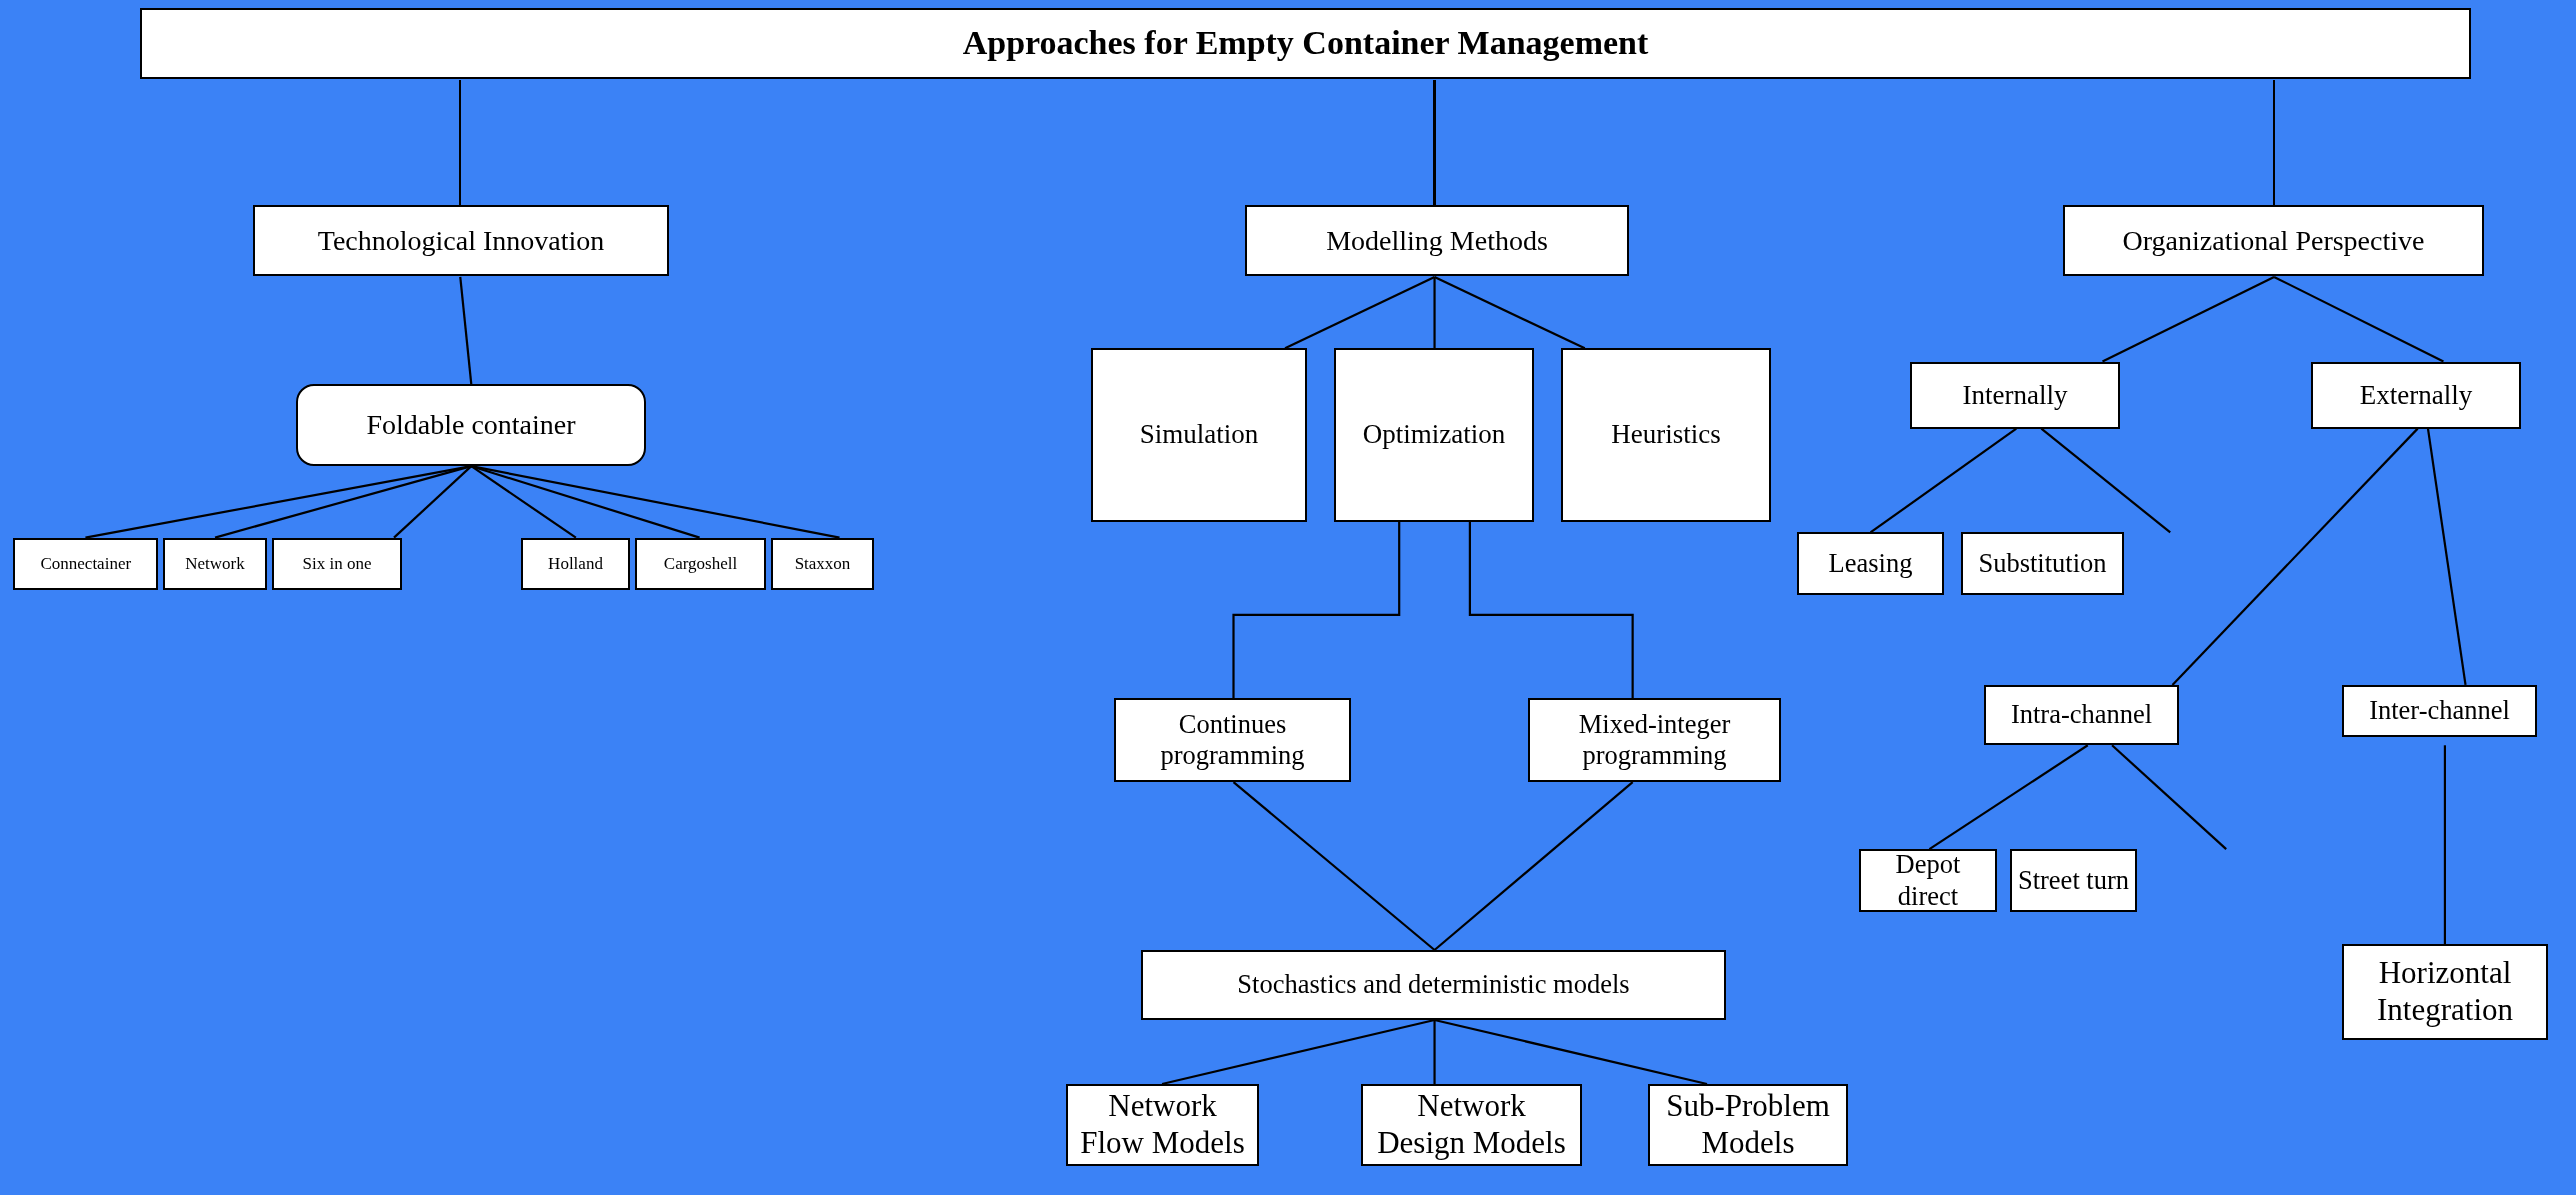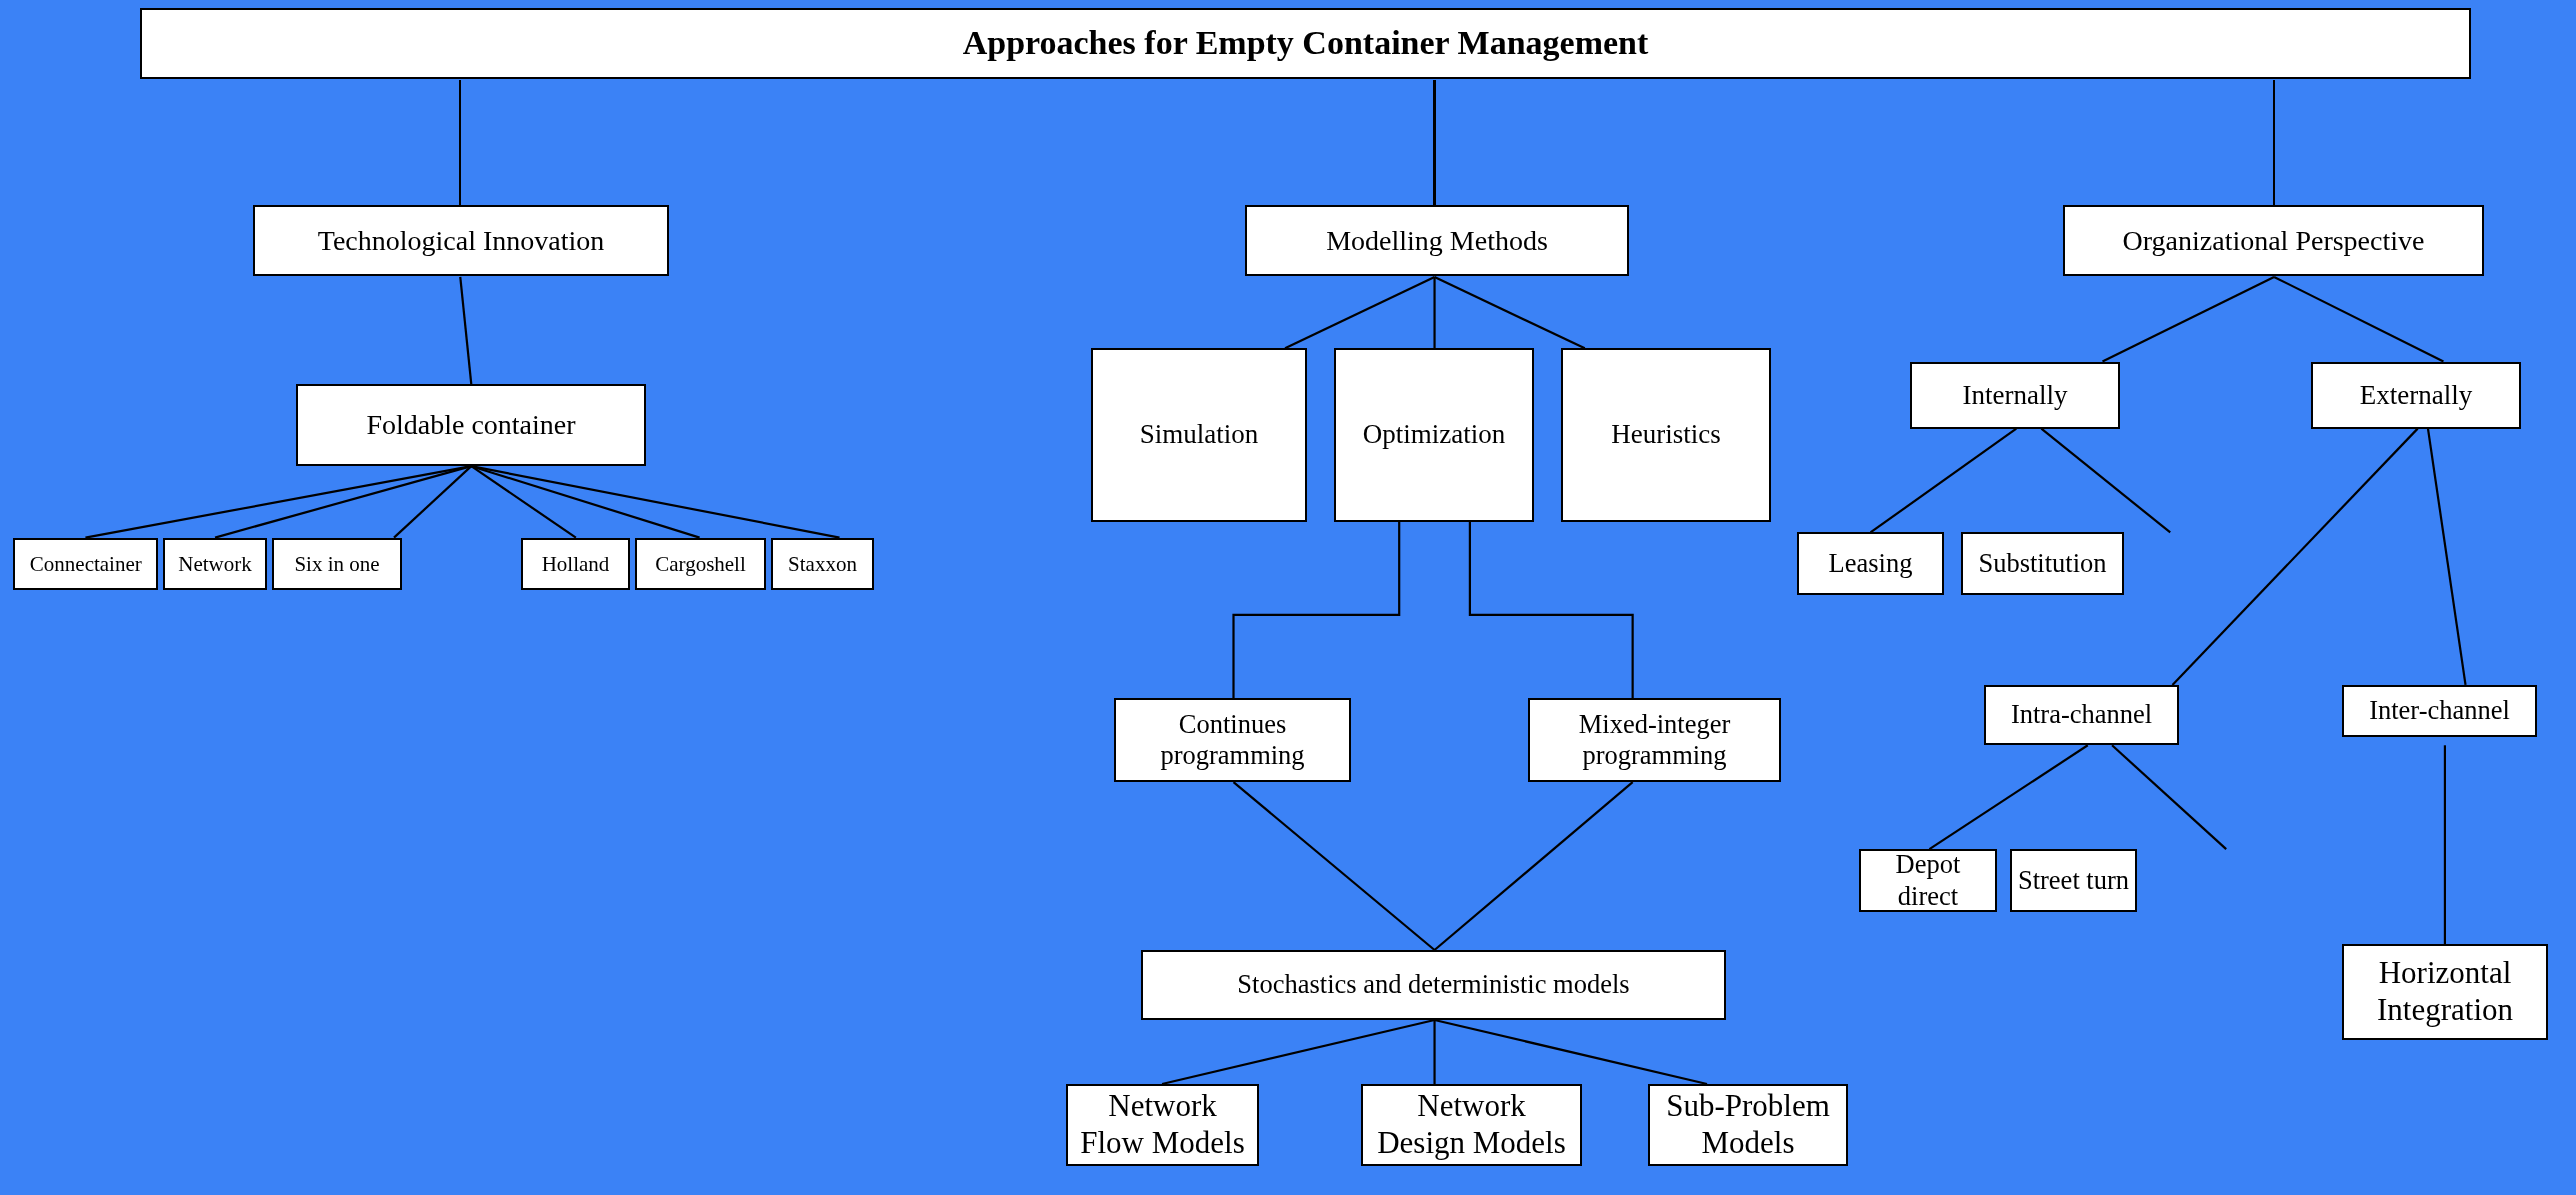--- a/index.html
+++ b/index.html
@@ -43,21 +43,21 @@
     white-space: pre-line;
   }
   .title-box {
     border-width: 2.9px;
     font-weight: bold;
     font-size: 34px;
   }
   .lvl1 { font-size: 28px; }
   .lvl2 { font-size: 27px; }
   .lvl3 { font-size: 26.5px; }
-  .leaf-small { font-size: 21px; }
+  .leaf-small { font-size: 17px; }
   .leaf-mid { font-size: 31px; }
 </style>
 </head>
 <body>
 
 <div id="diagram-root">
 
   <svg id="diagram-svg" viewBox="0 0 3498 1624" xmlns="http://www.w3.org/2000/svg">
     <g stroke="#000000" stroke-width="3" fill="none" shape-rendering="crispEdges">
 
@@ -107,21 +107,21 @@
   </svg>
 
   <div class="node-box title-box" style="left:140px; top:8px; width:2331px; height:71px;">
     <span class="node-label">Approaches for Empty Container Management</span>
   </div>
 
   <div class="node-box lvl1" style="left:253px; top:205px; width:416px; height:71px;">
     <span class="node-label">Technological Innovation</span>
   </div>
 
-  <div class="node-box lvl1" style="left:296px; top:384px; width:350px; height:82px;">
+  <div class="node-box lvl1" style="left:296px; top:384px; width:350px; height:82px;border-radius:18px;">
     <span class="node-label">Foldable container</span>
   </div>
 
   <div class="node-box leaf-small" style="left:13.3px; top:538px; width:145px; height:52px;">
     <span class="node-label">Connectainer</span>
   </div>
   <div class="node-box leaf-small" style="left:163px; top:538px; width:104px; height:52px;">
     <span class="node-label">Network</span>
   </div>
   <div class="node-box leaf-small" style="left:272px; top:538px; width:130px; height:52px;">

